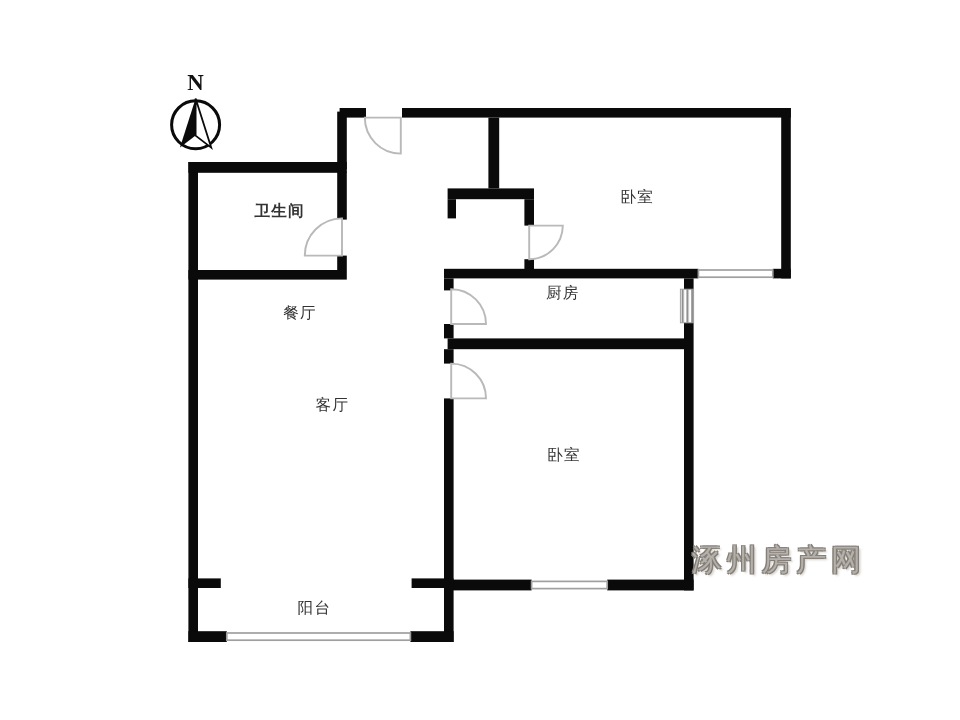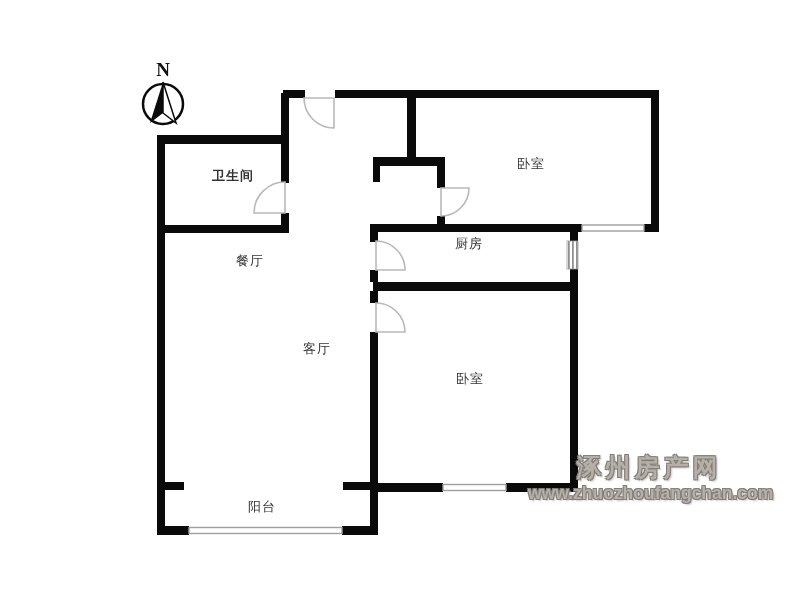--- a/index.html
+++ b/index.html
@@ -18,21 +18,21 @@
   .room-label{
     position:absolute;transform:translate(-50%,-50%);
     font-size:13px;color:var(--label,#333);letter-spacing:1px;white-space:nowrap;
   }
   .compass-n{
     position:absolute;transform:translate(-50%,-50%);
     font-family:"Liberation Serif", serif;font-weight:bold;font-size:19px;color:#111;
   }
   .watermark{
     position:absolute;left:528px;top:454px;width:242px;text-align:center;
-    font-weight:bold;line-height:1.1;
+    font-weight:normal;line-height:1.1;
     color:var(--watermark-fill,#b5b0aa);
     text-shadow:-1px -1px 0 var(--watermark-outline,#7c7770),
                  1px -1px 0 var(--watermark-outline,#7c7770),
                 -1px  1px 0 var(--watermark-outline,#7c7770),
                  1px  1px 0 var(--watermark-outline,#7c7770),
                  2px  2px 2px #c9c5c0;
   }
   .watermark .wm1{font-size:25px;letter-spacing:4px;white-space:nowrap;}
   .watermark .wm2{font-size:17.5px;white-space:nowrap;margin-top:2px;}
 </style>
@@ -116,24 +116,23 @@
       <circle class="compass-ring" cx="163" cy="104" r="20"></circle>
       <path class="needle-dark" d="M163,82 L150,123 L163,113 Z"></path>
       <path class="needle-light" d="M163,82 L176,123 L163,113 Z"></path>
     </g>
   </svg>
 
   <div class="compass-n" style="left:163px;top:70px;">N</div>
 
   <div class="room-label" style="left:233px;top:176px;font-weight:bold;">卫生间</div>
   <div class="room-label" style="left:250px;top:261px;text-align:center;">餐厅</div>
-  <div class="room-label" style="left:277px;top:349px;margin-left:40px;">客厅</div>
+  <div class="room-label" style="left:277px;top:338px;">客厅</div>
   <div class="room-label" style="left:469px;top:244px;">厨房</div>
   <div class="room-label" style="left:531px;top:164px;">卧室</div>
   <div class="room-label" style="left:470px;top:379px;">卧室</div>
   <div class="room-label" style="left:262px;top:507px;">阳台</div>
 
   <div class="watermark">
     <div class="wm1">涿州房产网</div>
-    <div class="wm2">www.zhuozhoufangchan.com</div>
   </div>
 
 </div>
 
 </body></html>

